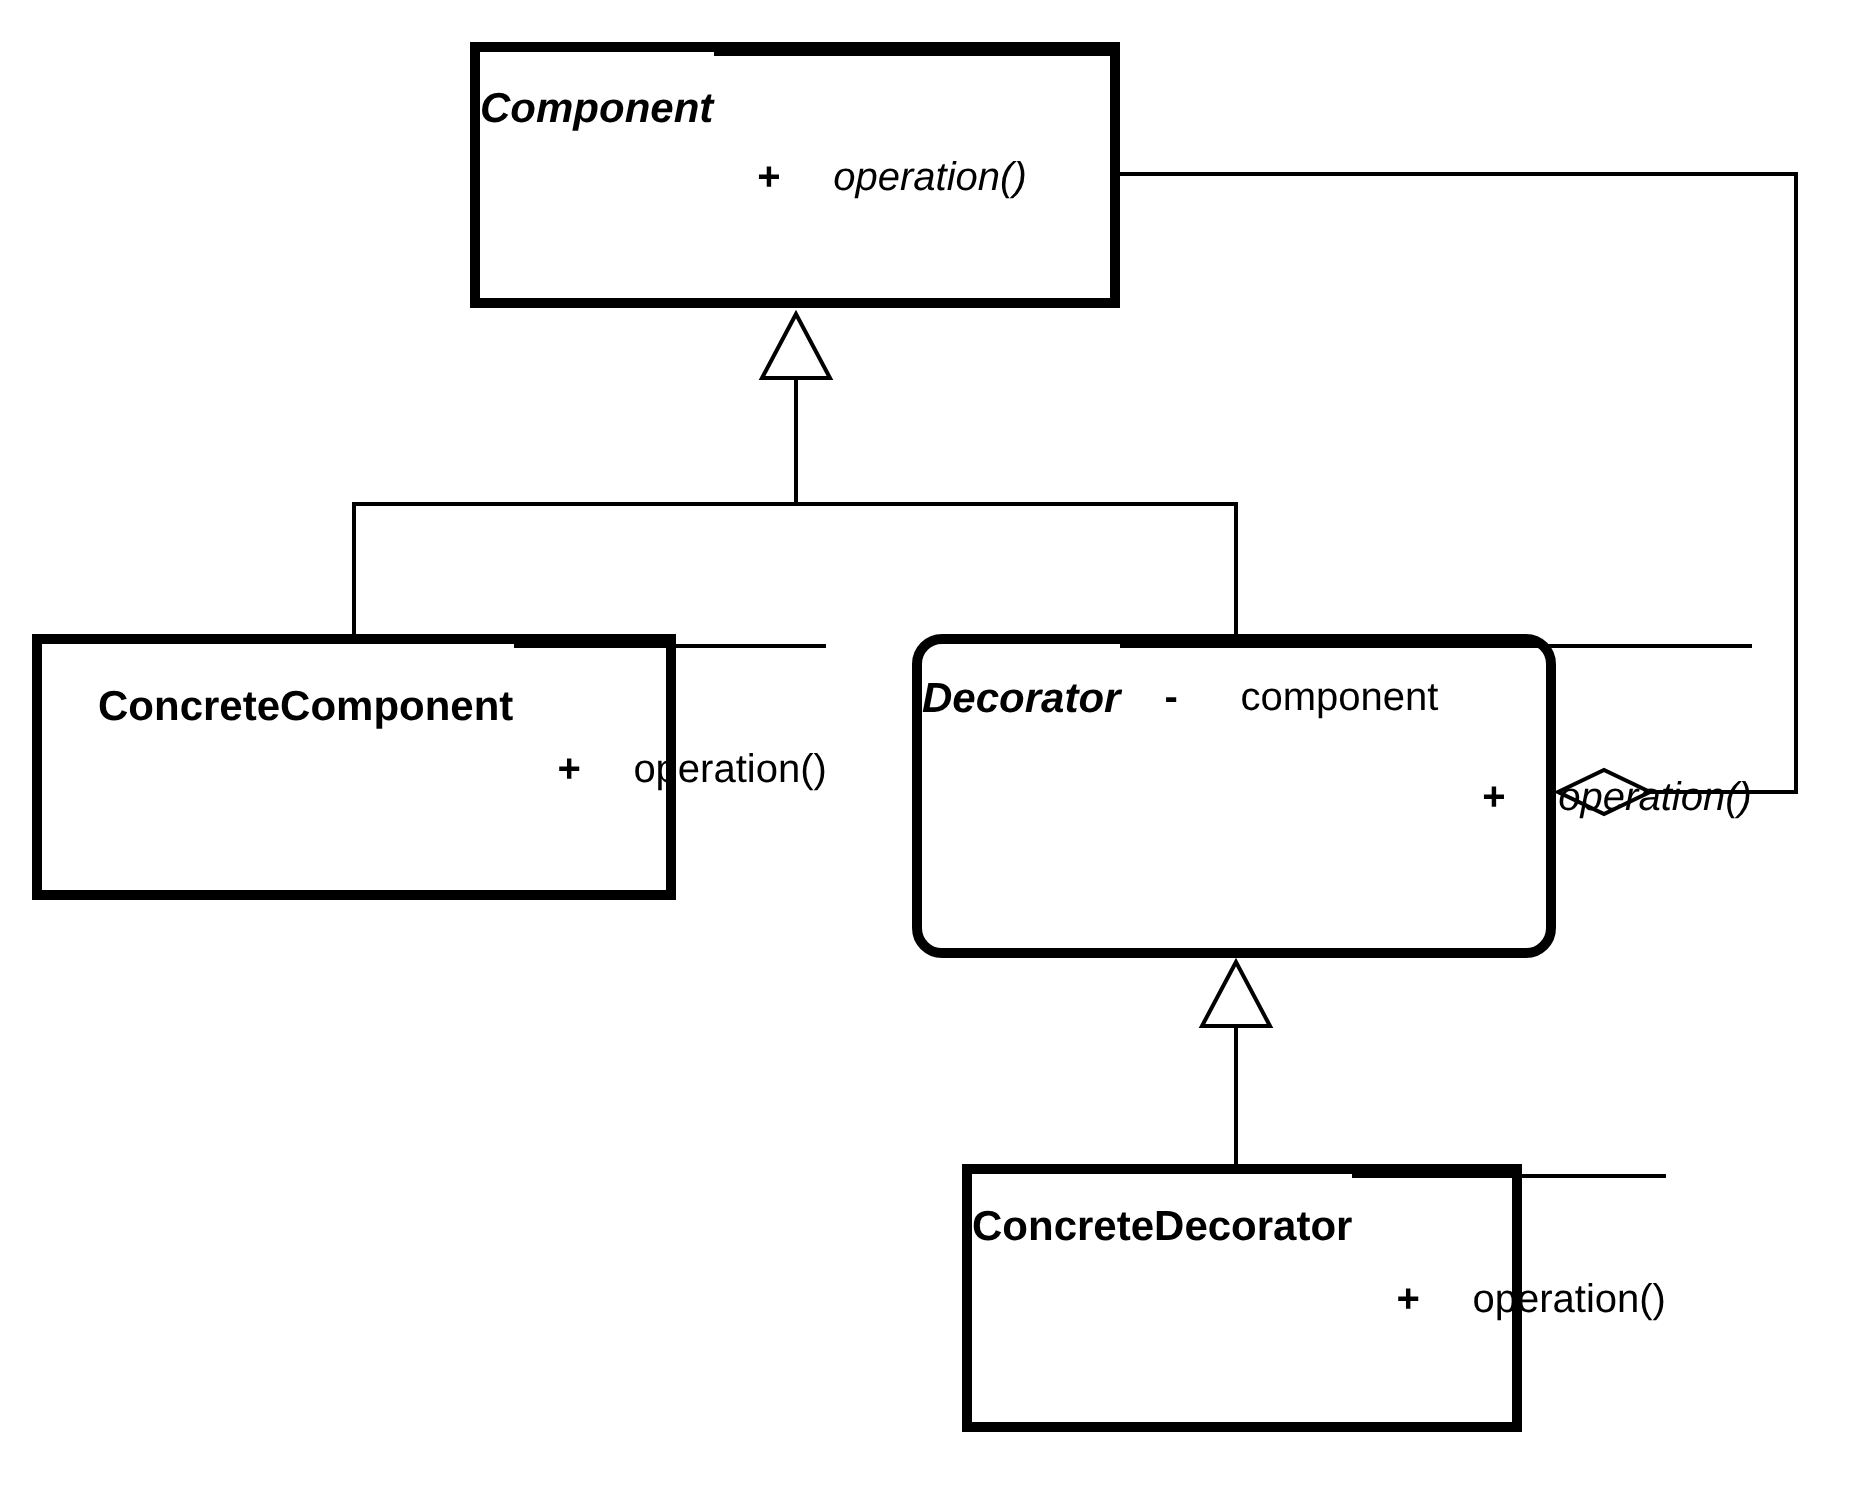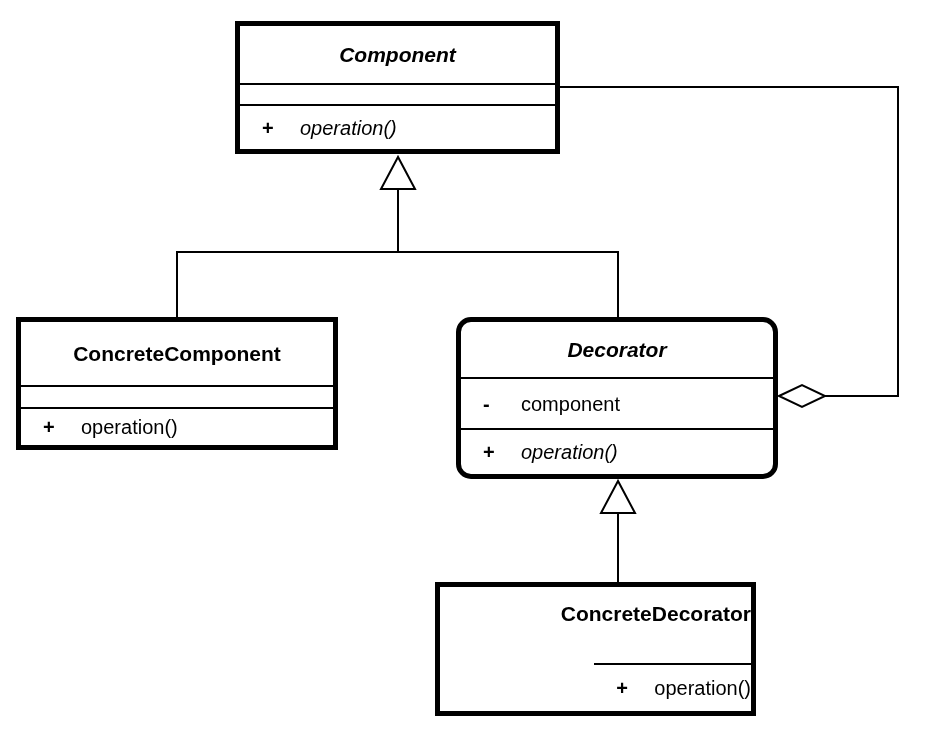--- a/index.html
+++ b/index.html
@@ -21,21 +21,21 @@
     top: 0;
     width: 931px;
     height: 753px;
   }
   .uml-box {
     position: absolute;
     box-sizing: border-box;
     border: 5px solid #000000;
     background: #ffffff;
     display: flex;
-    flex-direction: column;
+    flex-direction: row;
   }
   .uml-title {
     display: flex;
     align-items: center;
     justify-content: center;
     font-size: 21px;
     font-weight: bold;
     color: #000000;
     flex: 0 0 auto;
   }
@@ -61,26 +61,26 @@
     width: 38px;
     flex: 0 0 auto;
   }
   .sig.italic { font-style: italic; }
 
   
   #box-component         { left: 235px; top: 21px;  width: 325px; height: 133px; }
   #box-component .uml-title   { height: 57px; }
   #box-component .attrs       { height: 19px; }
   #box-concrete-component{ left: 16px;  top: 317px; width: 322px; height: 133px; }
-  #box-concrete-component .uml-title { height: 63px; }
+  #box-concrete-component .uml-title { height: 63px; padding-left: 28px; }
   #box-concrete-component .attrs     { height: 20px; }
   #box-decorator         { left: 456px; top: 317px; width: 322px; height: 162px; border-radius: 15px; }
   #box-decorator .uml-title   { height: 55px; }
   #box-decorator .attrs       { height: 49px; }
-  #box-concrete-decorator{ left: 435px; top: 582px; width: 321px; height: 134px; align-items: flex-end; }
+  #box-concrete-decorator{ left: 481px; top: 582px; width: 280px; height: 134px; }
   #box-concrete-decorator .uml-title { height: 53px; }
   #box-concrete-decorator .attrs     { height: 21px; }
 </style>
 </head>
 <body>
 
 <div class="canvas">
 
   <svg class="connectors" width="931" height="753" viewBox="0 0 931 753" xmlns="http://www.w3.org/2000/svg">
 

